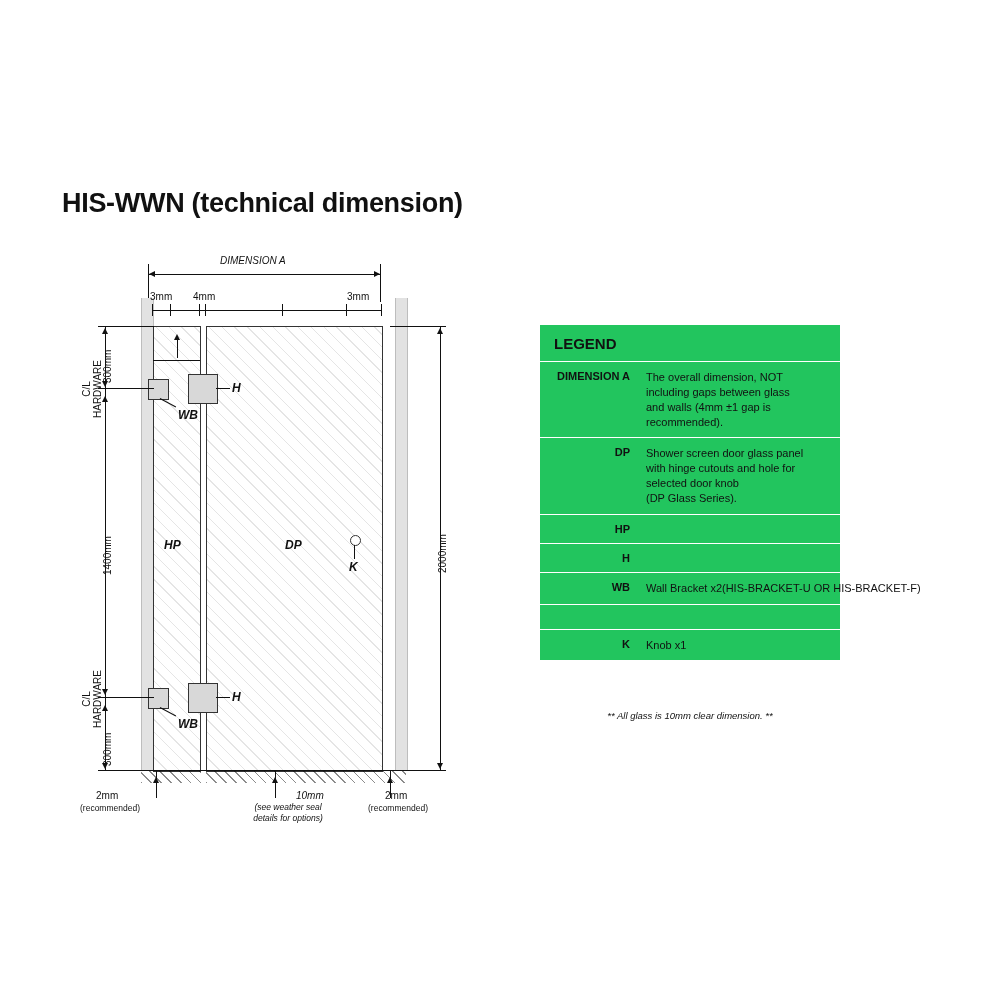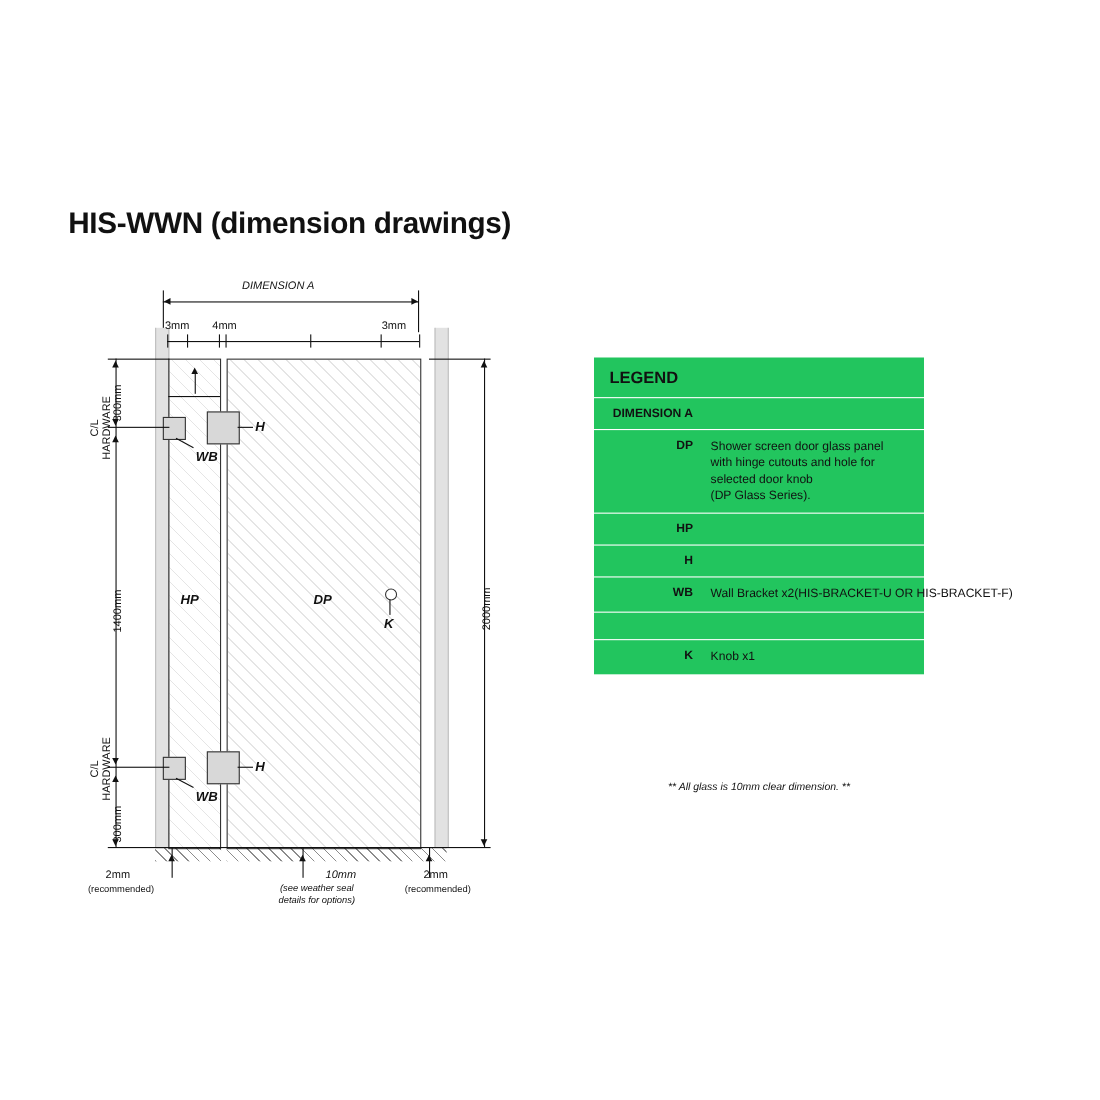--- a/index.html
+++ b/index.html
@@ -171,21 +171,21 @@
     width: 300px;
     text-align: center;
     font-size: 9.5px;
     font-style: italic;
     color: #111;
   }
 </style>
 </head>
 <body>
 
-<div id="title">HIS-WWN (dimension drawings)</div>
+<div id="title">HIS-WWN (technical dimension)</div>
 
 <div id="drawing">
 
   <div class="lbl lbl-i" style="left:160px; top:5px;">DIMENSION A</div>
   <div class="hline" style="left:88px; top:24px; width:232px;"></div>
   <div class="vline" style="left:88px; top:14px; height:38px;"></div>
   <div class="vline" style="left:320px; top:14px; height:38px;"></div>
   <div class="arrow-left" style="left:89px; top:21px;"></div>
   <div class="arrow-right" style="left:314px; top:21px;"></div>
 
@@ -279,20 +279,24 @@
 
   <div class="lbl" style="left:325px; top:540px;">2mm</div>
   <div class="lbl" style="left:308px; top:553px; font-size:8.5px;">(recommended)</div>
 </div>
 
 <div id="legend">
   <div class="legend-title">LEGEND</div>
 
   <div class="leg-row">
     <div class="leg-key">DIMENSION A</div>
+    <div class="leg-val">The overall dimension, NOT
+including gaps between glass
+and walls (4mm ±1 gap is
+recommended).</div>
   </div>
 
   <div class="leg-row">
     <div class="leg-key">DP</div>
     <div class="leg-val">Shower screen door glass panel
 with hinge cutouts and hole for
 selected door knob
 (DP Glass Series).</div>
   </div>
 

